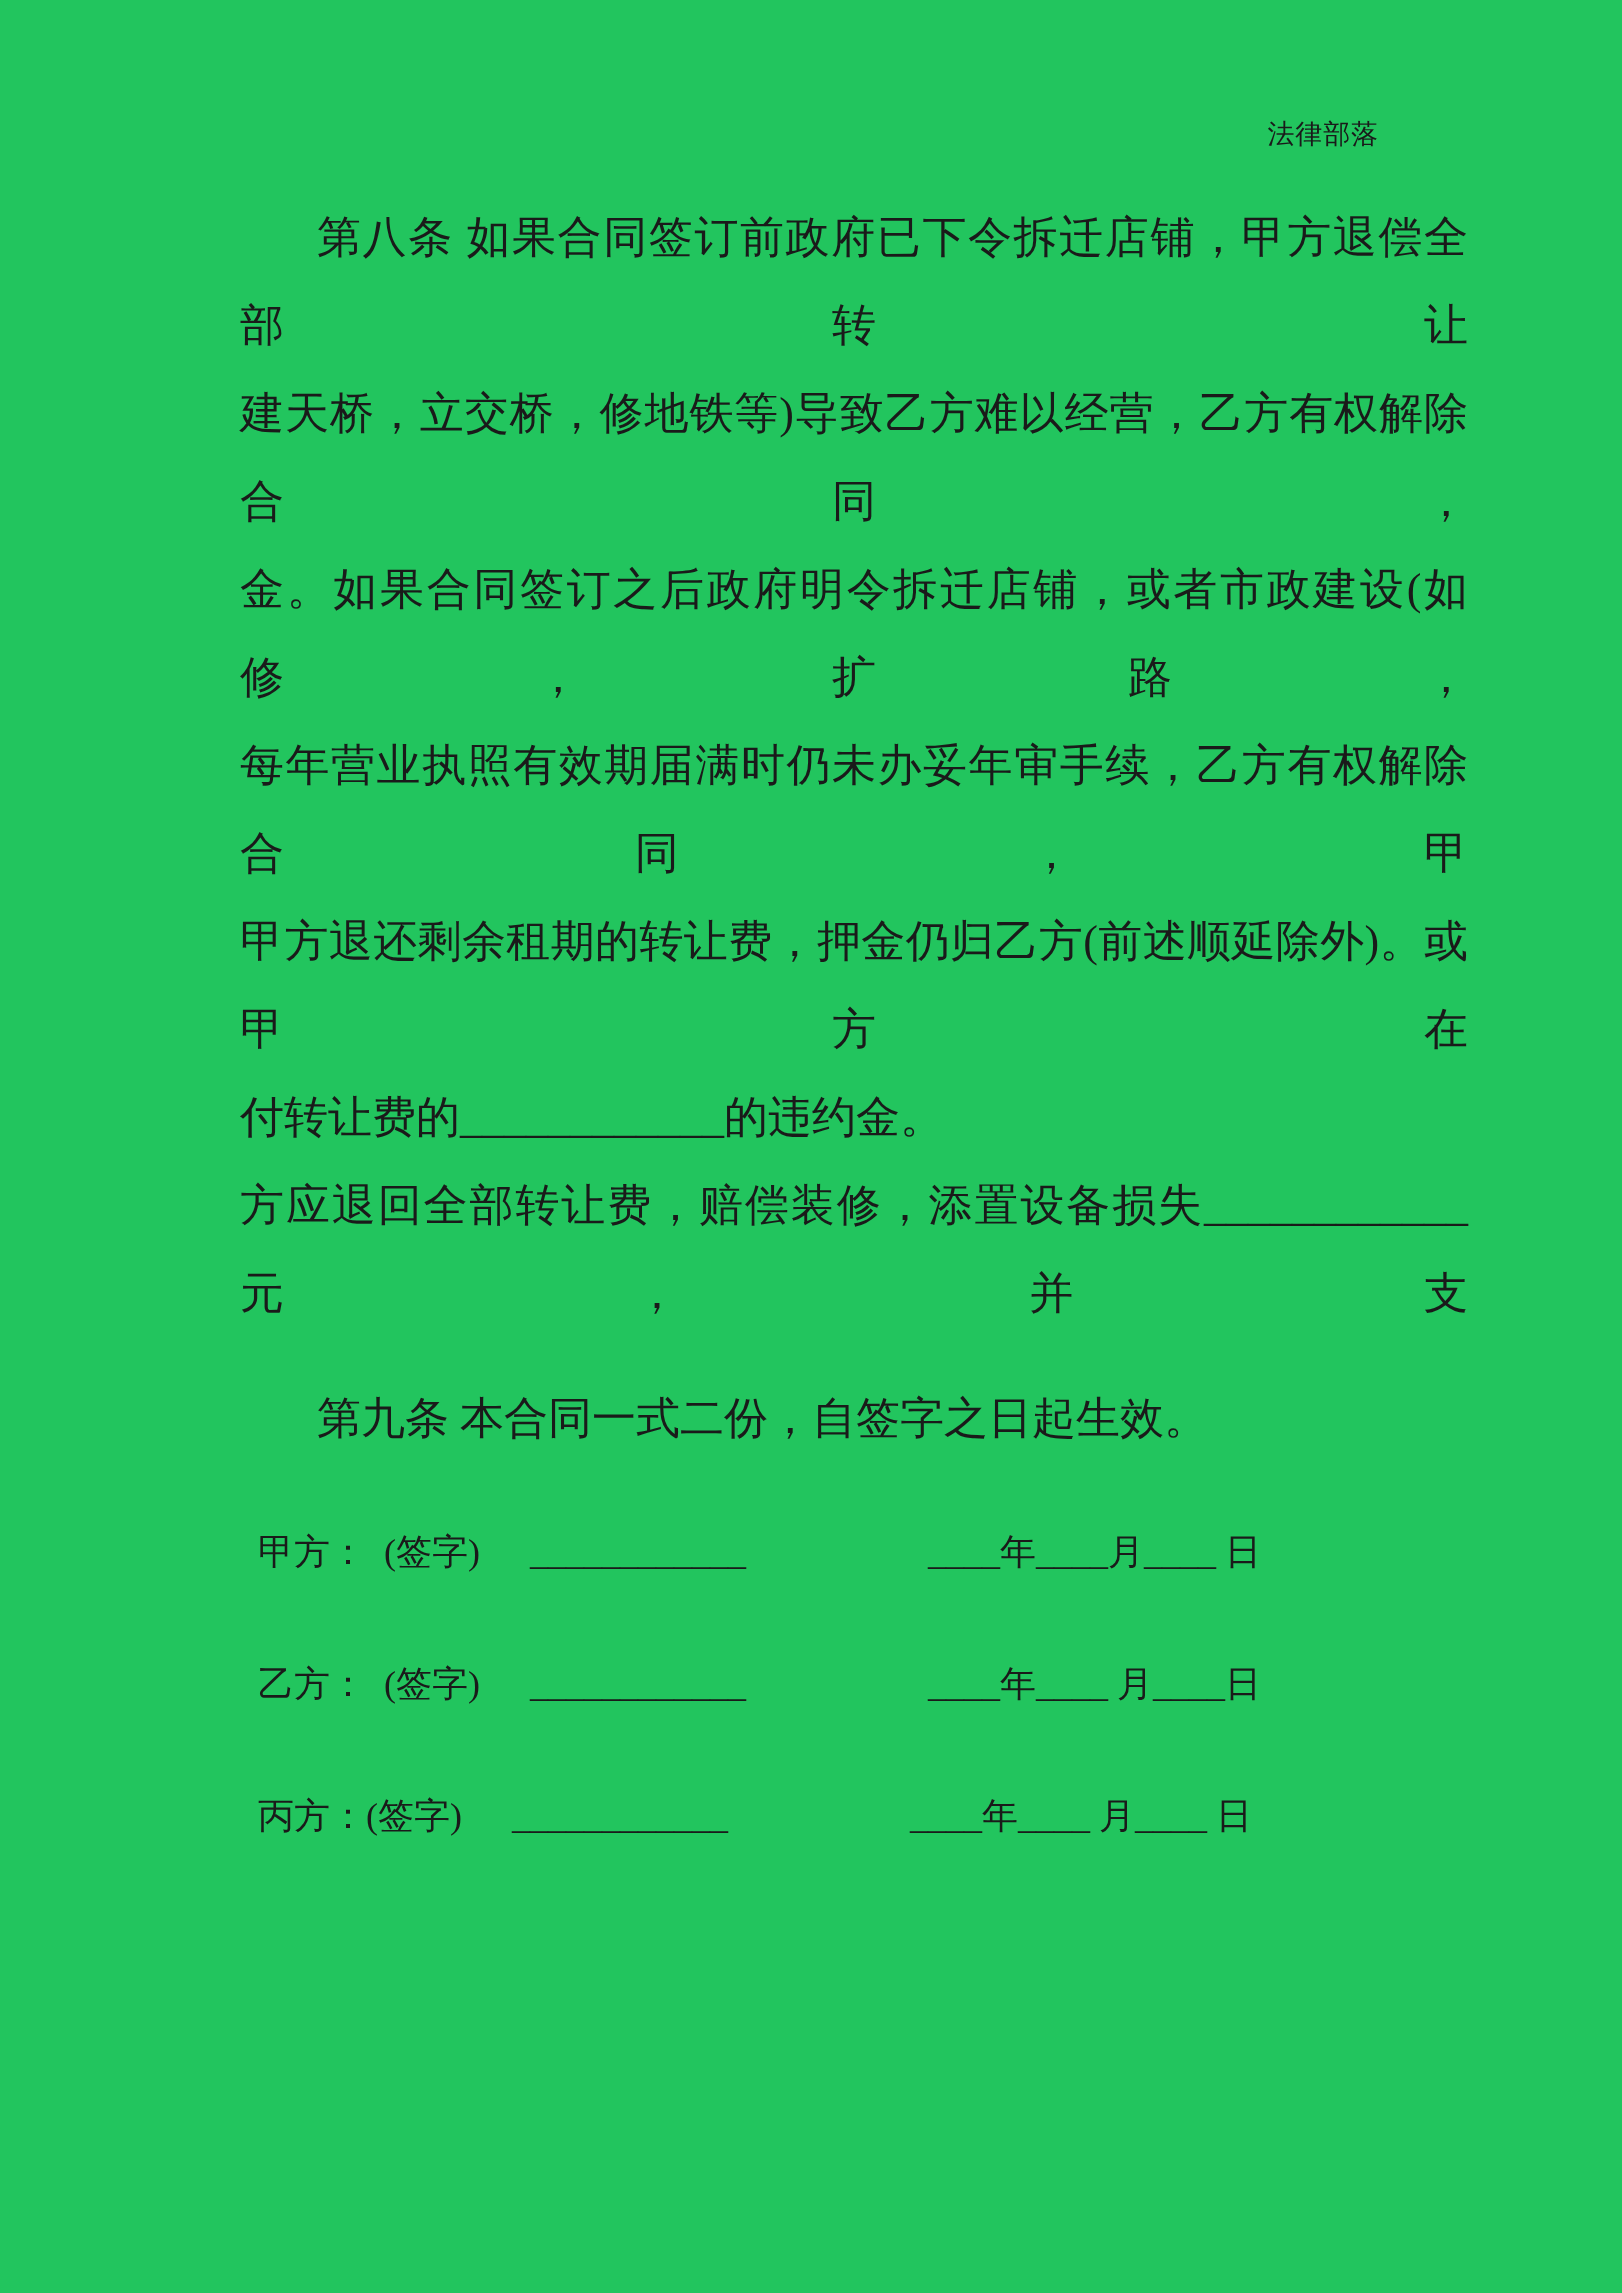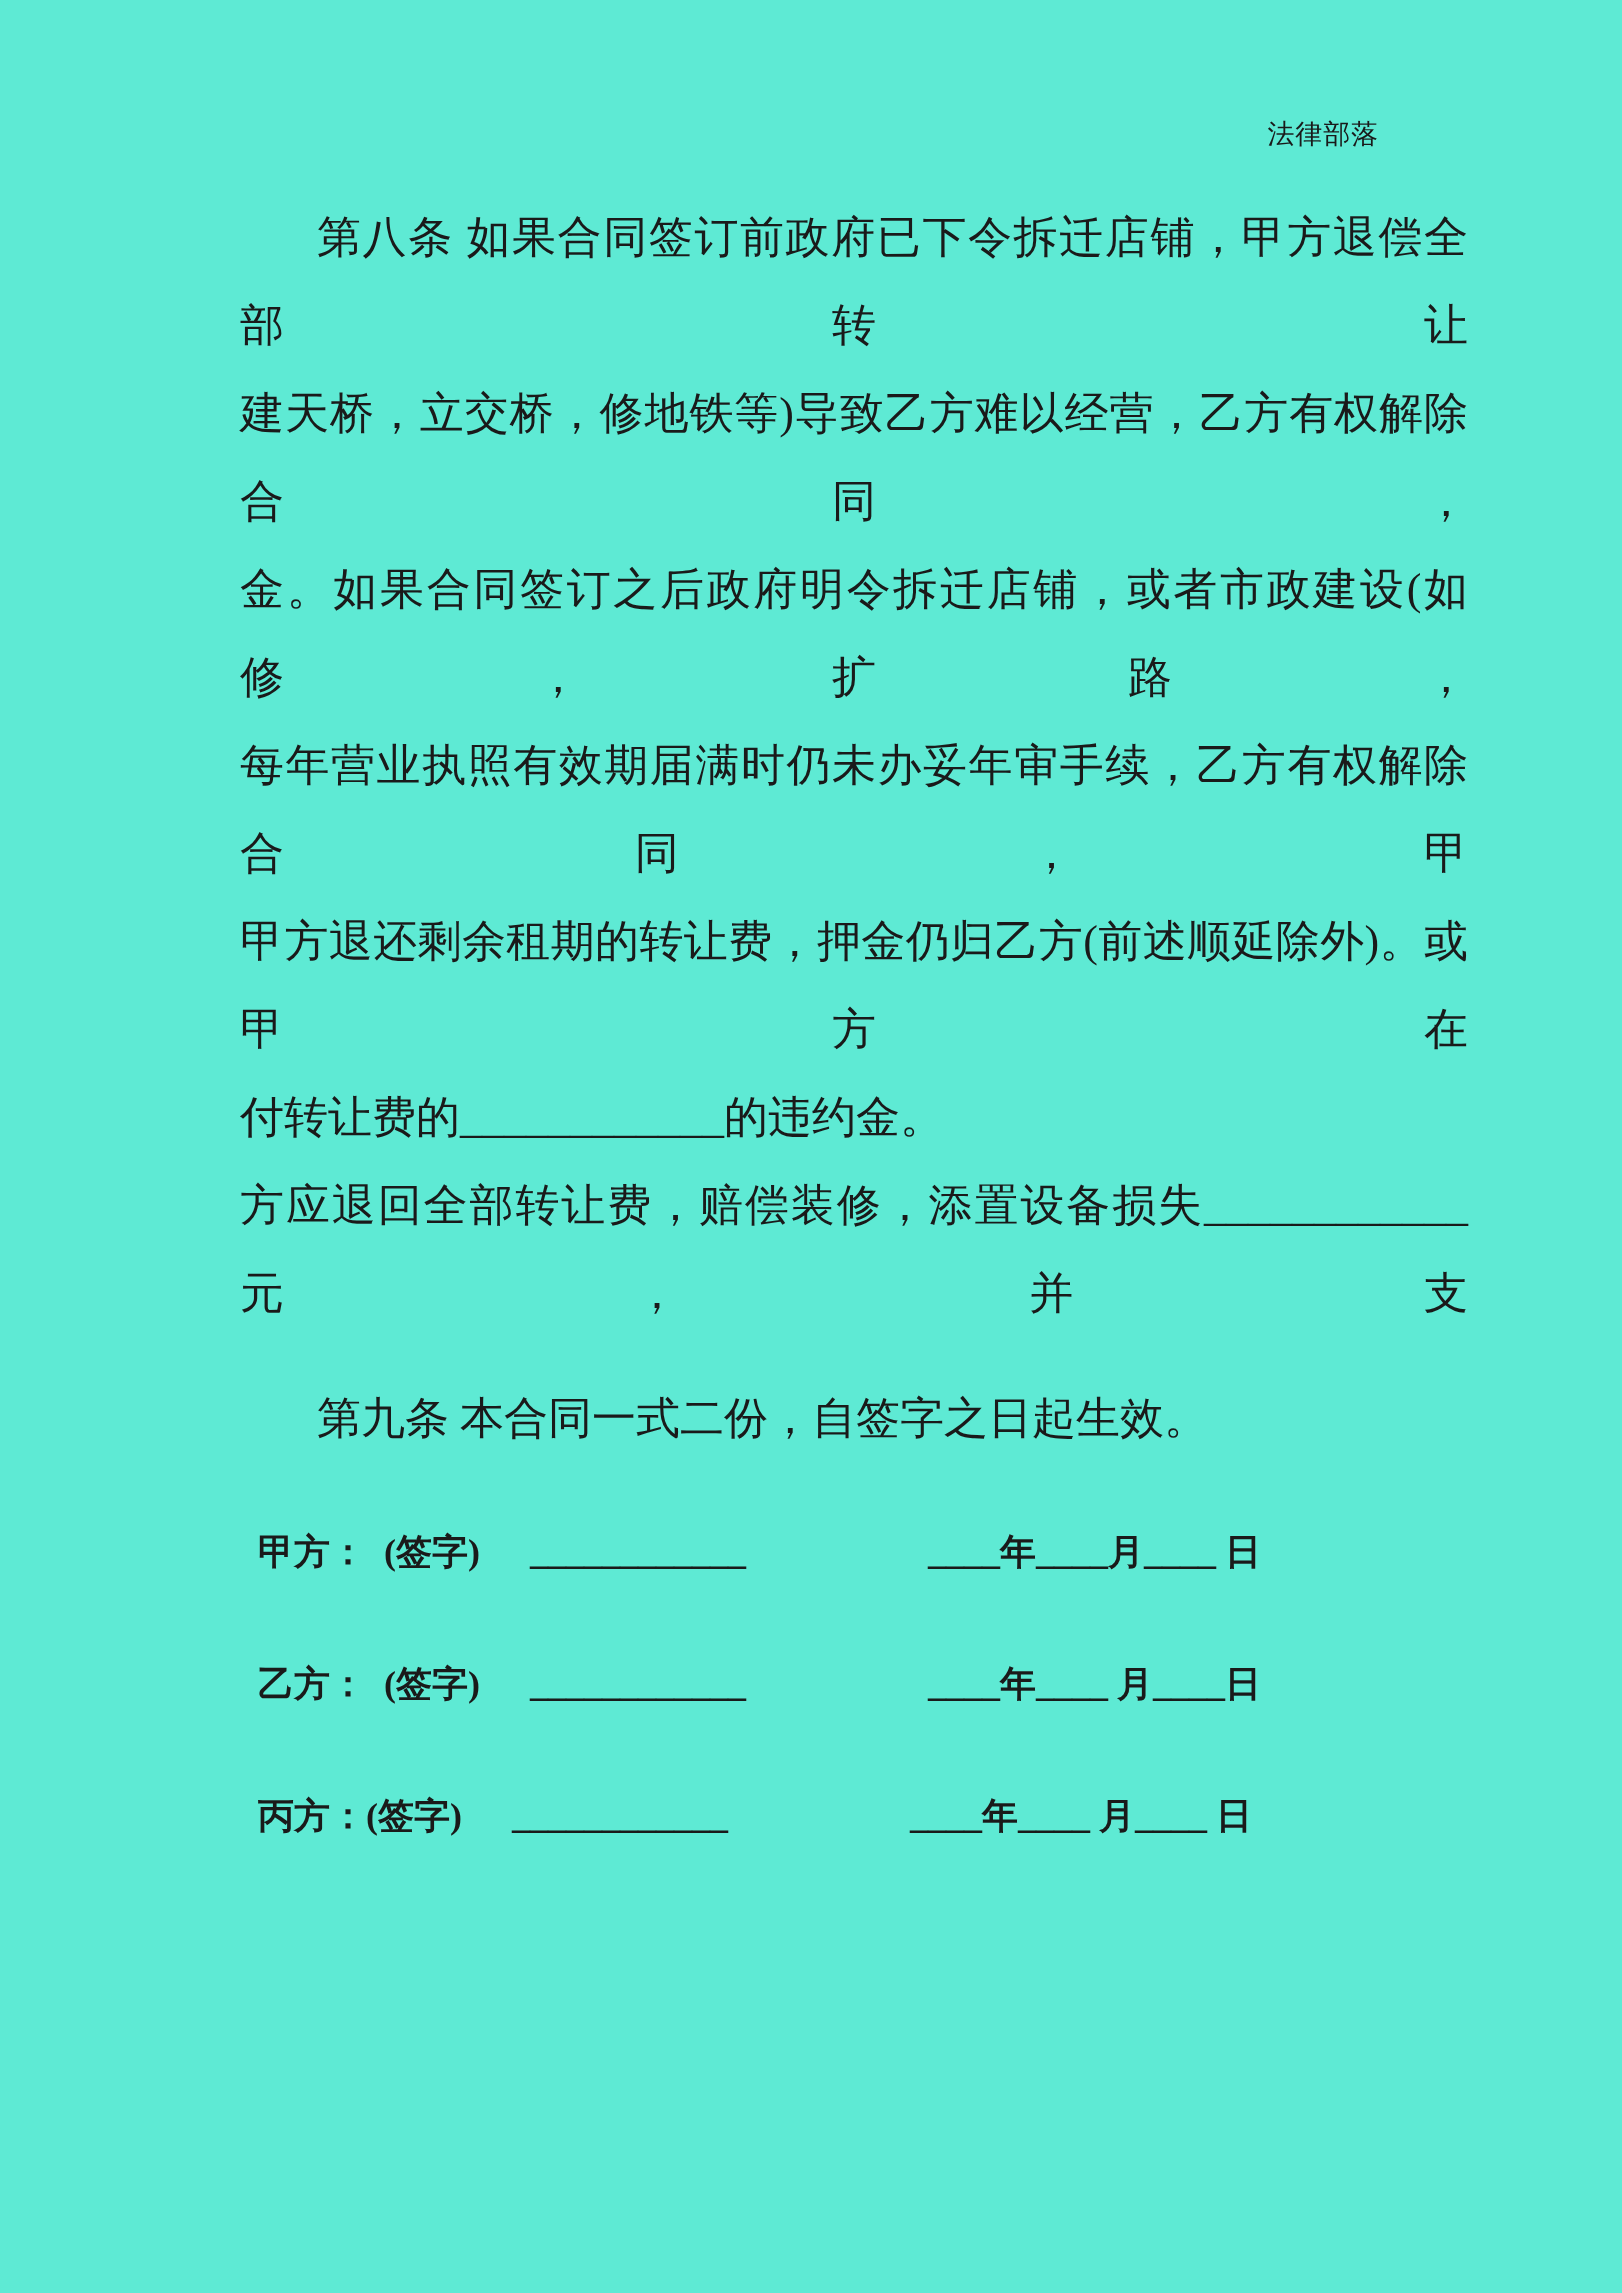--- a/index.html
+++ b/index.html
@@ -1,20 +1,20 @@
 <!DOCTYPE html>
 <html style="font-size:14.5px"><head>
 <meta charset="utf-8">
 <style>
   html, body { margin: 0; padding: 0; background: #ffffff; }
   .page {
     position: relative;
     width: 1623px;
     height: 2294px;
-    background: #5eead4;
+    background: #22c55e;
     font-family: "Liberation Serif", "DejaVu Serif", serif;
     color: #1a1a1a;
     overflow: hidden;
   }
   .brand {
     position: absolute;
     top: 116px;
     right: 244px;
     font-size: 27px;
     letter-spacing: 0.9px;
@@ -30,21 +30,21 @@
     font-size: 44px;
     line-height: 88px;
   }
   .fill {
     text-align: justify;
     text-align-last: justify;
   }
   .indent { text-indent: 77px; }
   .para-a8 { margin-top: 194px; }
   .para-a9 { margin-top: 37px; }
-  .signatures { margin-top: 45px; font-weight: bold; }
+  .signatures { margin-top: 45px; }
   .sig-row {
     display: flex;
     align-items: baseline;
     font-size: 36px;
     line-height: 88px;
     padding-left: 18px;
   }
   .sig-row + .sig-row { margin-top: 44px; }
   .sig-label { white-space: pre; }
   .sig-line { margin-left: 50px; white-space: pre; }

